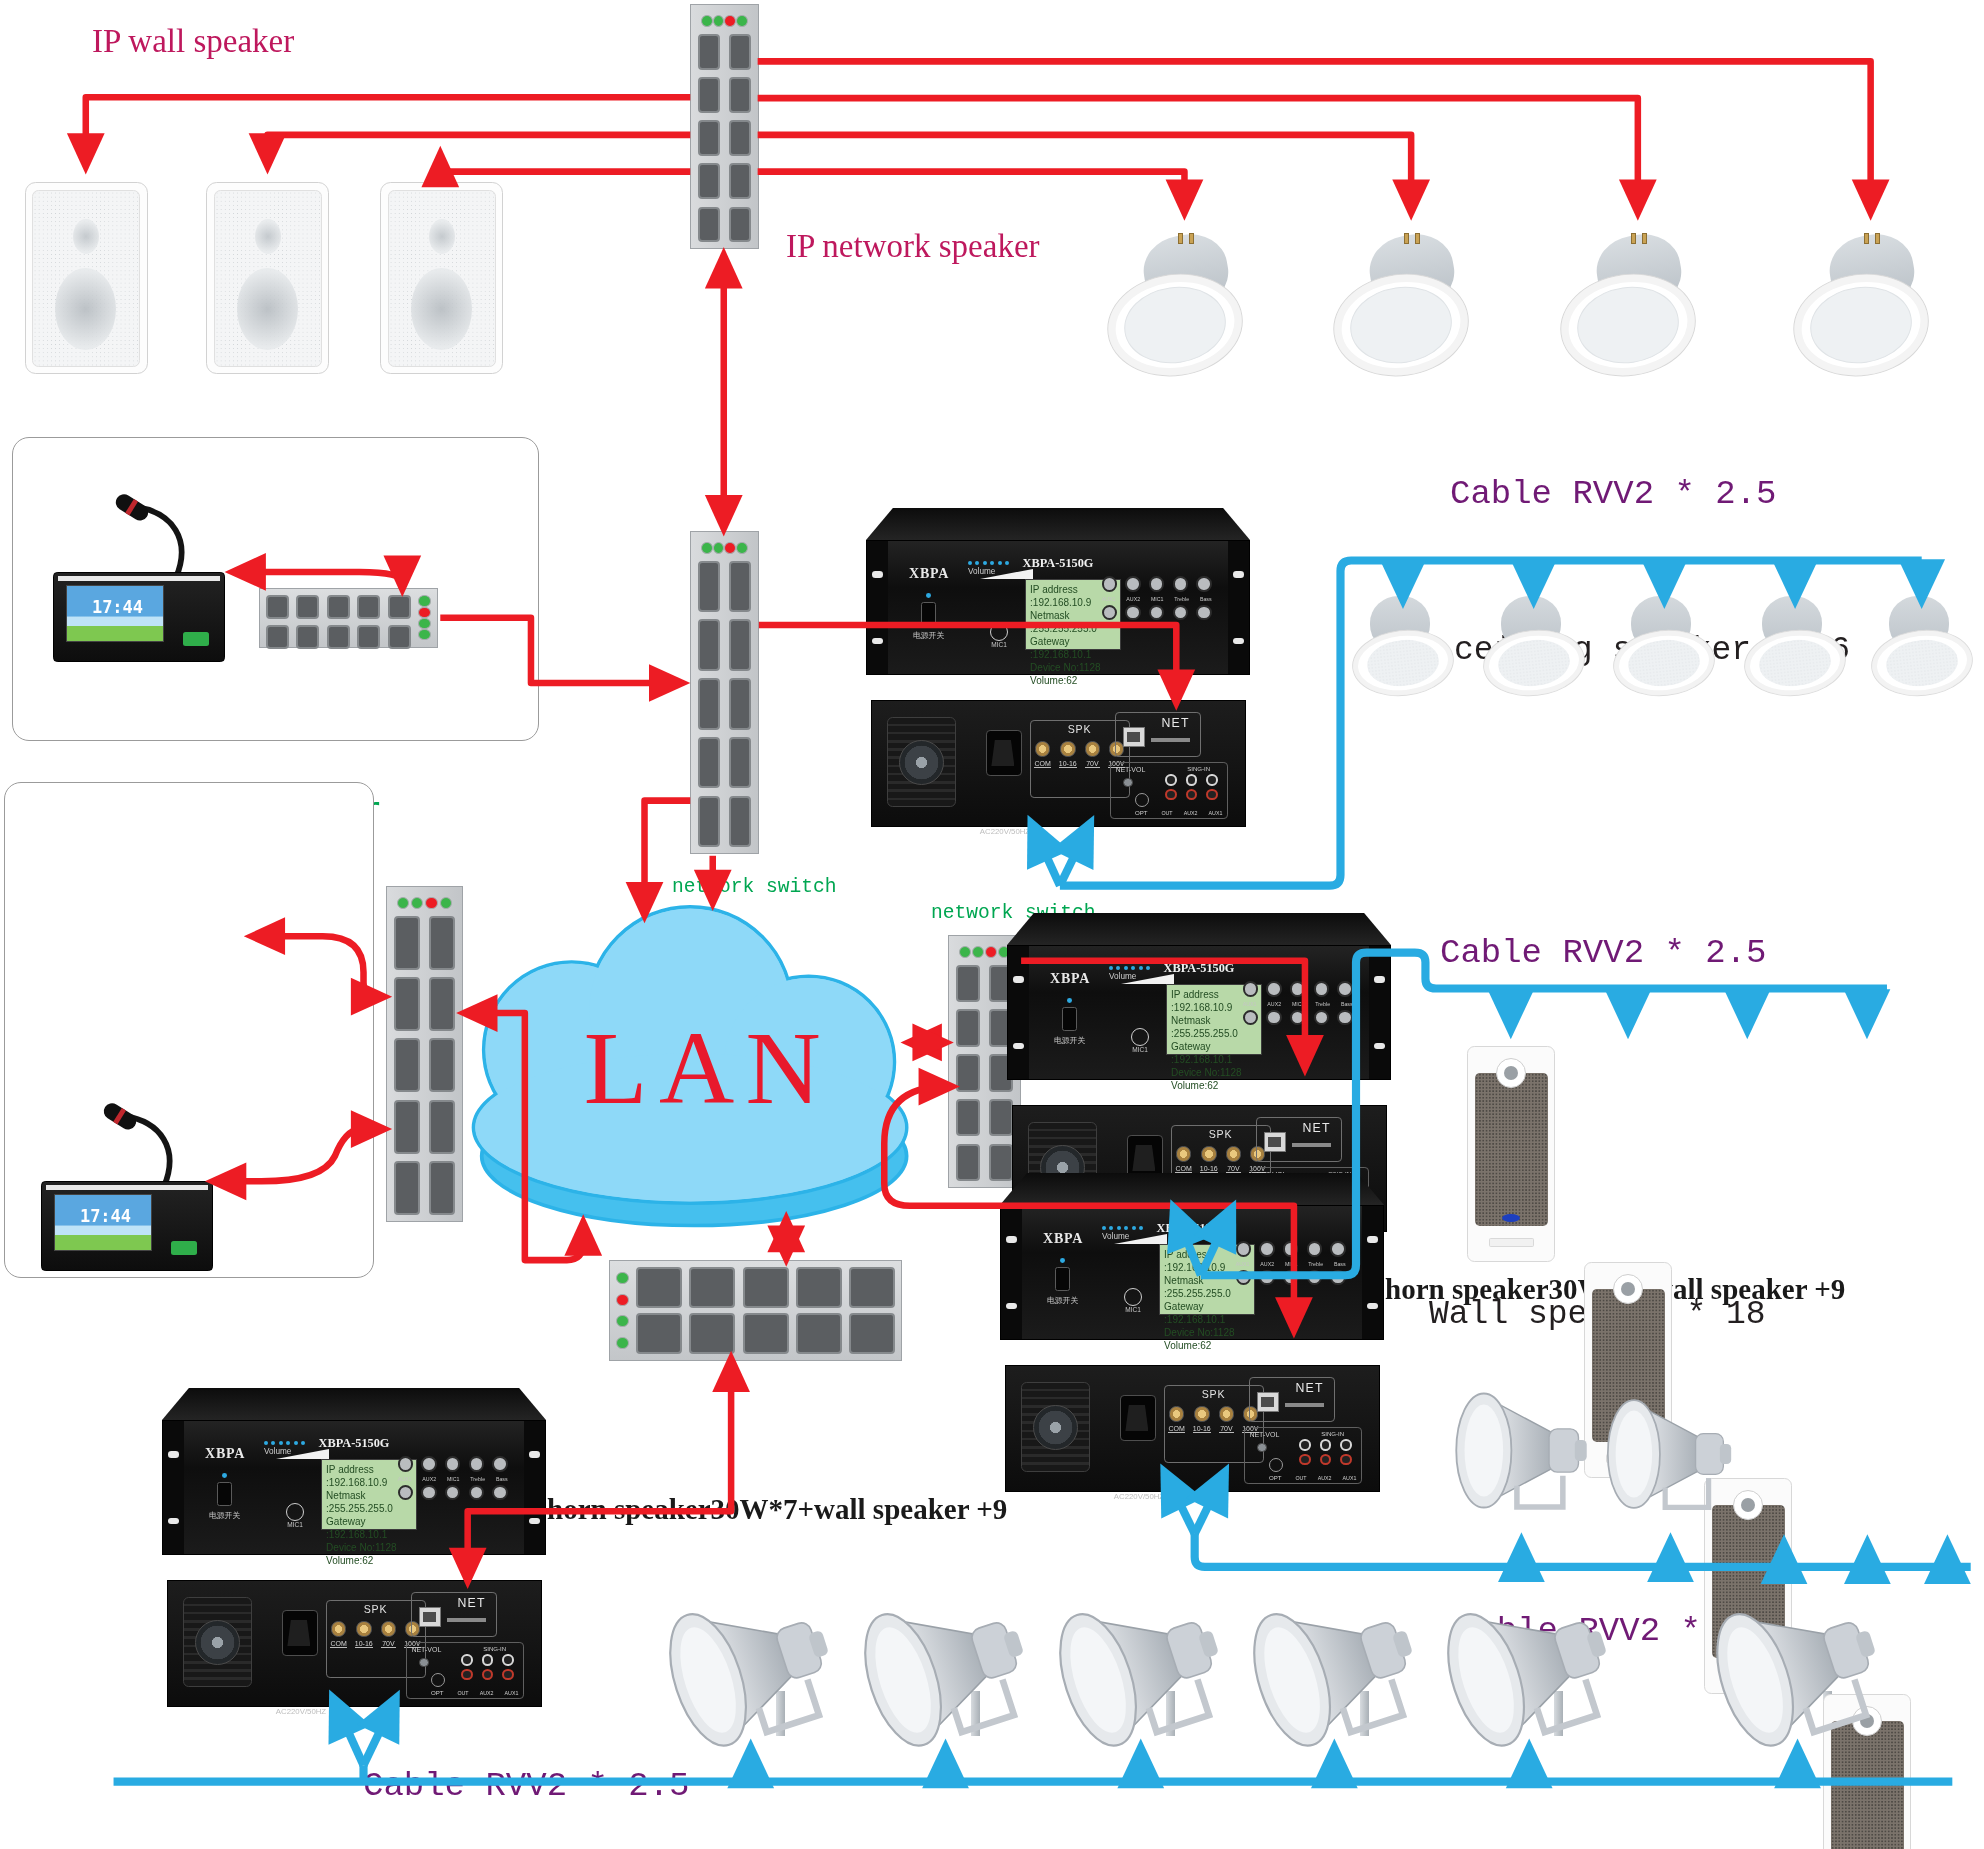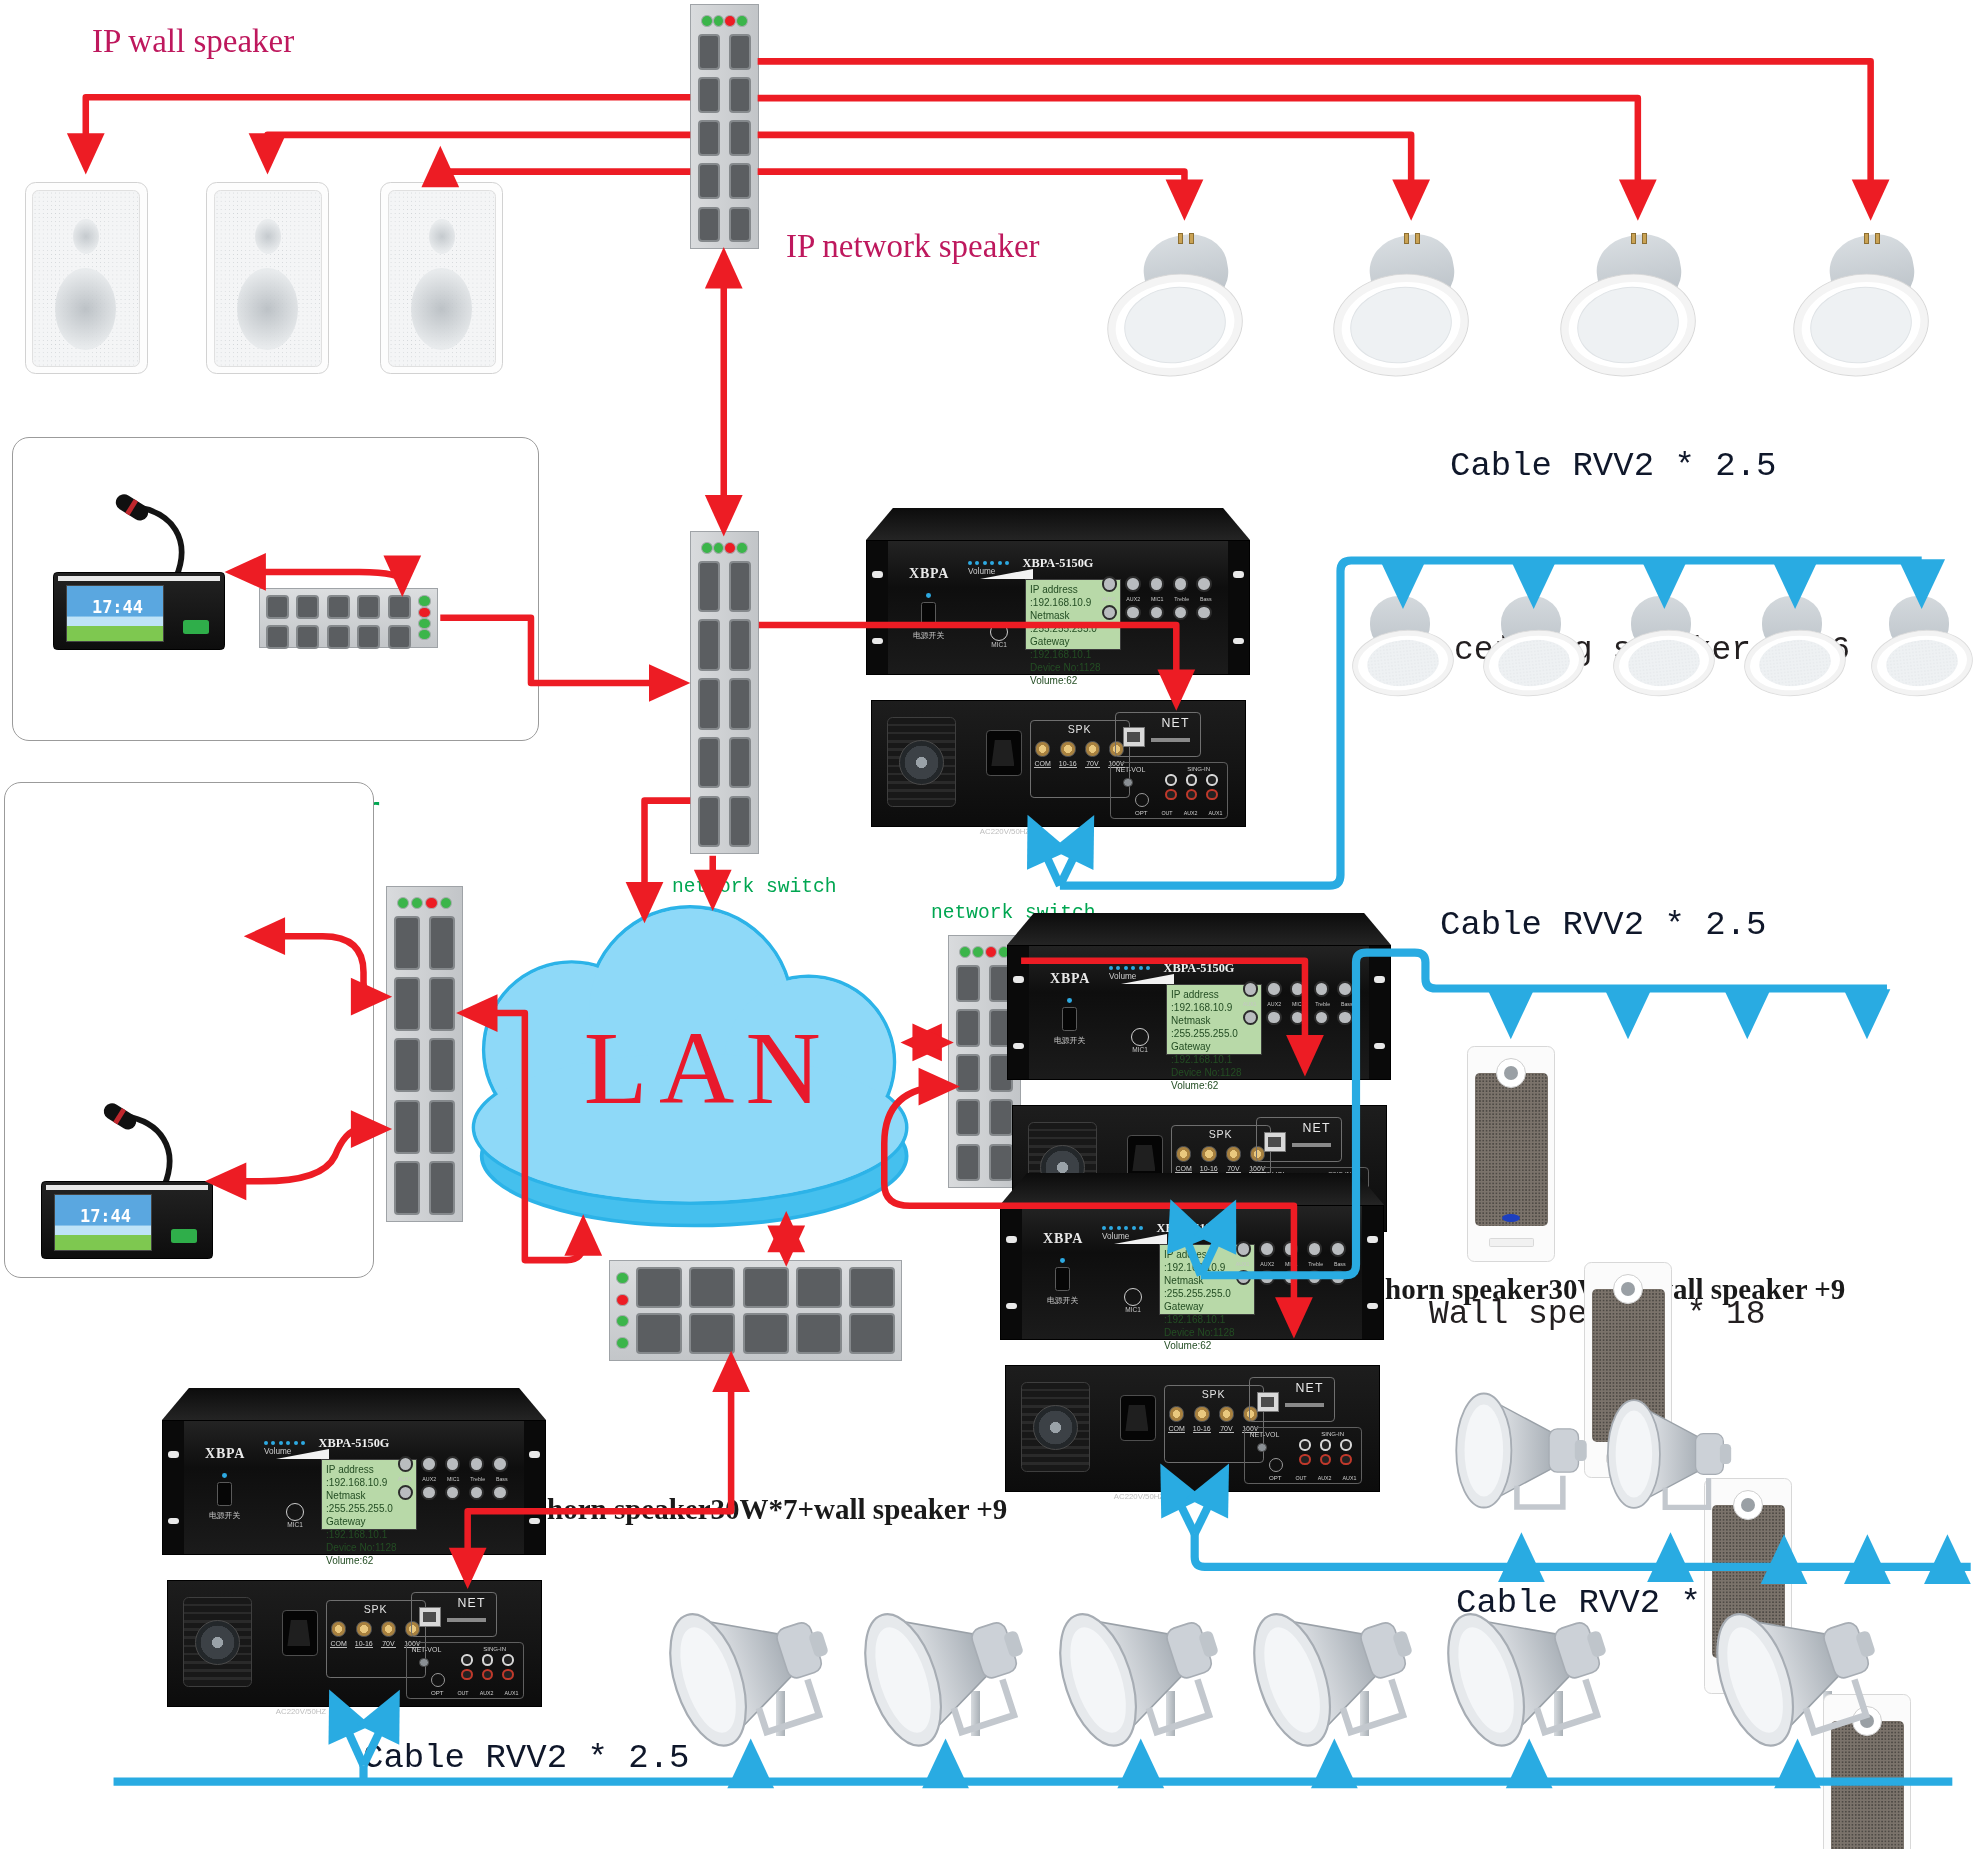--- a/index.html
+++ b/index.html
@@ -3,21 +3,21 @@
 <meta charset="utf-8">
 <style>
   html,body{margin:0;padding:0;background:#fff;}
   #stage{position:relative;width:1985px;height:1850px;background:#fff;overflow:hidden;
          font-family:"Liberation Sans",sans-serif;color:#231f20;}
   #stage *{box-sizing:border-box;}
   .abs{position:absolute;}
   
   .h-black{font-family:Liberation Serif, serif;color:#be185d;white-space:pre;margin-top:16px;}
   .mono-green{font-family:"Liberation Mono",monospace;color:#00a651;white-space:pre;}
-  .mono-blue{font-family:"Liberation Mono",monospace;color:#0f172a;white-space:pre;}
+  .mono-blue{font-family:"Liberation Mono",monospace;color:#701a75;white-space:pre;margin-top:28px;}
   .mono-black{font-family:"Liberation Mono",monospace;color:#231f20;white-space:pre;}
   .serif-bold{font-family:"Liberation Serif",serif;font-weight:700;color:#1a1a1a;white-space:pre;}
   
   .groupbox{border:1.6px solid #9b9b9b;border-radius:17px;background:#fff;z-index:1;}
   
   .vswitch{background:linear-gradient(90deg,#d9dbdd,#c2c5c8);border:0.8px solid #9fa3a7;z-index:10;
            display:flex;flex-direction:column;padding:5.7px 7.4px;}
   .vswitch .leds{display:flex;justify-content:space-between;padding:4.1px 2.5px 6.5px;}
   .vswitch .ports{flex:1;display:grid;grid-template-columns:1fr 1fr;grid-auto-rows:1fr;gap:7.4px 8.2px;}
   .led{width:12.3px;height:12.3px;border-radius:50%;background:#3bb54a;border:1.6px solid #a7abae;}
@@ -112,21 +112,21 @@
   .ceilsm{z-index:10;}
   .ceilsm .can{position:absolute;left:18%;top:0;width:58%;height:56%;border-radius:48%;background:linear-gradient(180deg,#d4d9dd,#bcc3c9);}
   .ceilsm .face{position:absolute;left:0;bottom:0;width:100%;height:66%;border-radius:50%;background:#fff;border:1.6px solid #dcdcdc;box-shadow:inset 0 0 0 4.9px #f3f3f3;transform:rotate(-6deg);}
   .ceilsm .face i{position:absolute;left:14%;top:14%;width:72%;height:72%;border-radius:50%;
      background:radial-gradient(#cdd2d6 0.5px,transparent 0.6px) 0 0/3.3px 3.3px,#eef1f3;}
   .horn{z-index:10;}
   .hornpole{position:absolute;width:9px;height:45px;background:linear-gradient(90deg,#d7dbdf,#a9b0b6);z-index:9;}
   
   .micdev{z-index:10;}
   .micdev svg{position:absolute;left:0;top:0;}
-  .micbase{position:absolute;left:4.1px;top:82px;width:172px;height:78px;background:linear-gradient(180deg,#232323,#0d0d0d);border-radius:4.1px;border:0.8px solid #000;}
+  .micbase{position:absolute;left:4.1px;top:82px;width:172px;height:90px;background:linear-gradient(180deg,#232323,#0d0d0d);border-radius:4.1px;border:0.8px solid #000;}
   .micbase .strip{position:absolute;left:4.1px;top:2.5px;right:4.1px;height:5.7px;background:#e9e9e9;}
   .micbase .mdl{position:absolute;left:5.7px;top:2px;font-size:5.3px;color:#333;font-weight:700;}
   .micscreen{position:absolute;left:12.3px;top:12.3px;width:98px;height:57px;border:0.8px solid #444;
      background:linear-gradient(180deg,#5aa7e0 0 55%,#bfe3f7 56% 72%,#7ec850 73%);}
   .micscreen .time{position:absolute;left:24.5px;top:10.6px;color:#fff;font-size:17px;font-weight:700;font-family:"DejaVu Sans Mono",monospace;}
   .micbtn{position:absolute;right:14.7px;bottom:14.7px;width:26px;height:14.7px;background:#2fae4a;border-radius:2.5px;}
   .cloudtxt{font-family:"Liberation Serif",serif;fill:#e8192c;letter-spacing:28px;}
   svg.overlay{position:absolute;left:0;top:0;z-index:50;pointer-events:none;}
   svg.cloud{position:absolute;z-index:5;}
 </style>

